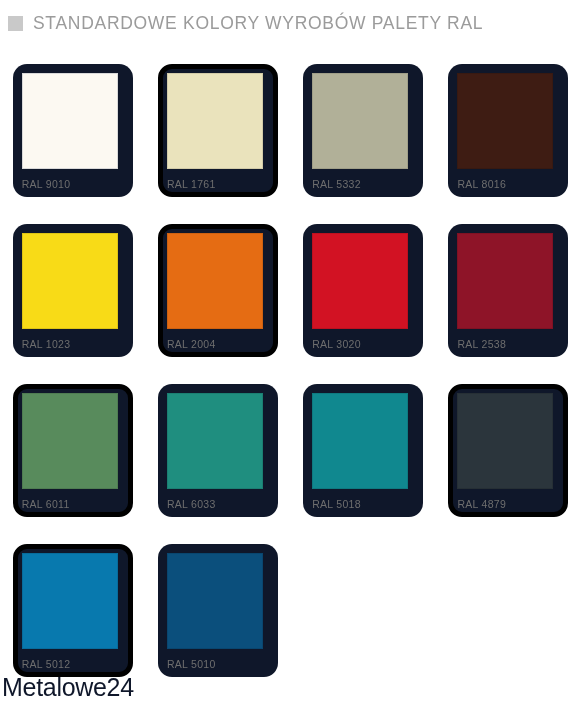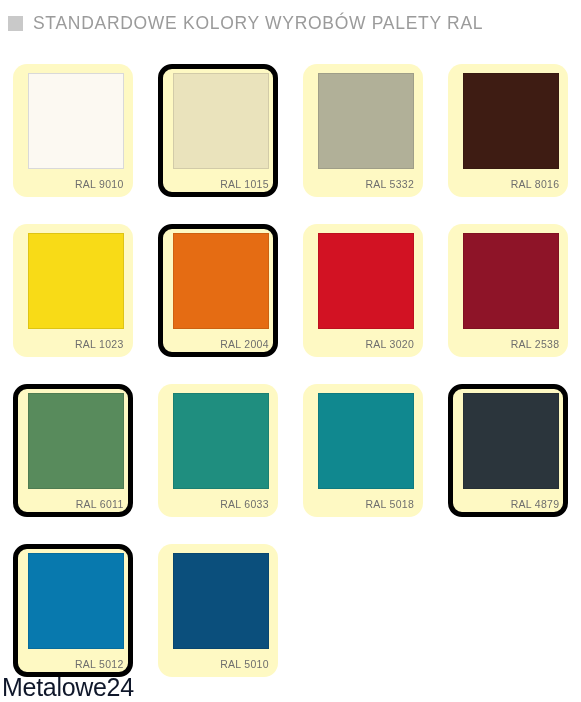--- a/index.html
+++ b/index.html
@@ -58,25 +58,25 @@
     justify-content: center;
     box-sizing: border-box;
     padding-top: 12px;
   }
 
   .swatch-card {
     width: 120px;
     box-sizing: border-box;
     display: flex;
     flex-direction: column;
-    align-items: flex-end;
+    align-items: flex-start;
     border: 5px solid transparent;
     border-radius: 14px;
     padding: 4px 4px 2px 4px;
-    background: #fef9c3;
+    background: #0f172a;
   }
   .swatch-card.selected {
     border-color: #000000;
   }
 
   .swatch-chip {
     width: 96px;
     height: 96px;
     box-sizing: border-box;
     border: 1px solid rgba(0,0,0,0.10);
@@ -118,21 +118,21 @@
     <div class="palette-row">
       <div class="swatch-cell">
         <div class="swatch-card">
           <div class="swatch-chip pale" style="background: rgb(252, 249, 242);"></div>
           <div class="swatch-label">RAL 9010</div>
         </div>
       </div>
       <div class="swatch-cell">
         <div class="swatch-card selected">
           <div class="swatch-chip" style="background: rgb(234, 227, 188);"></div>
-          <div class="swatch-label">RAL 1015</div>
+          <div class="swatch-label">RAL 1761</div>
         </div>
       </div>
       <div class="swatch-cell">
         <div class="swatch-card">
           <div class="swatch-chip" style="background: rgb(177, 176, 152);"></div>
           <div class="swatch-label">RAL 5332</div>
         </div>
       </div>
       <div class="swatch-cell">
         <div class="swatch-card">

